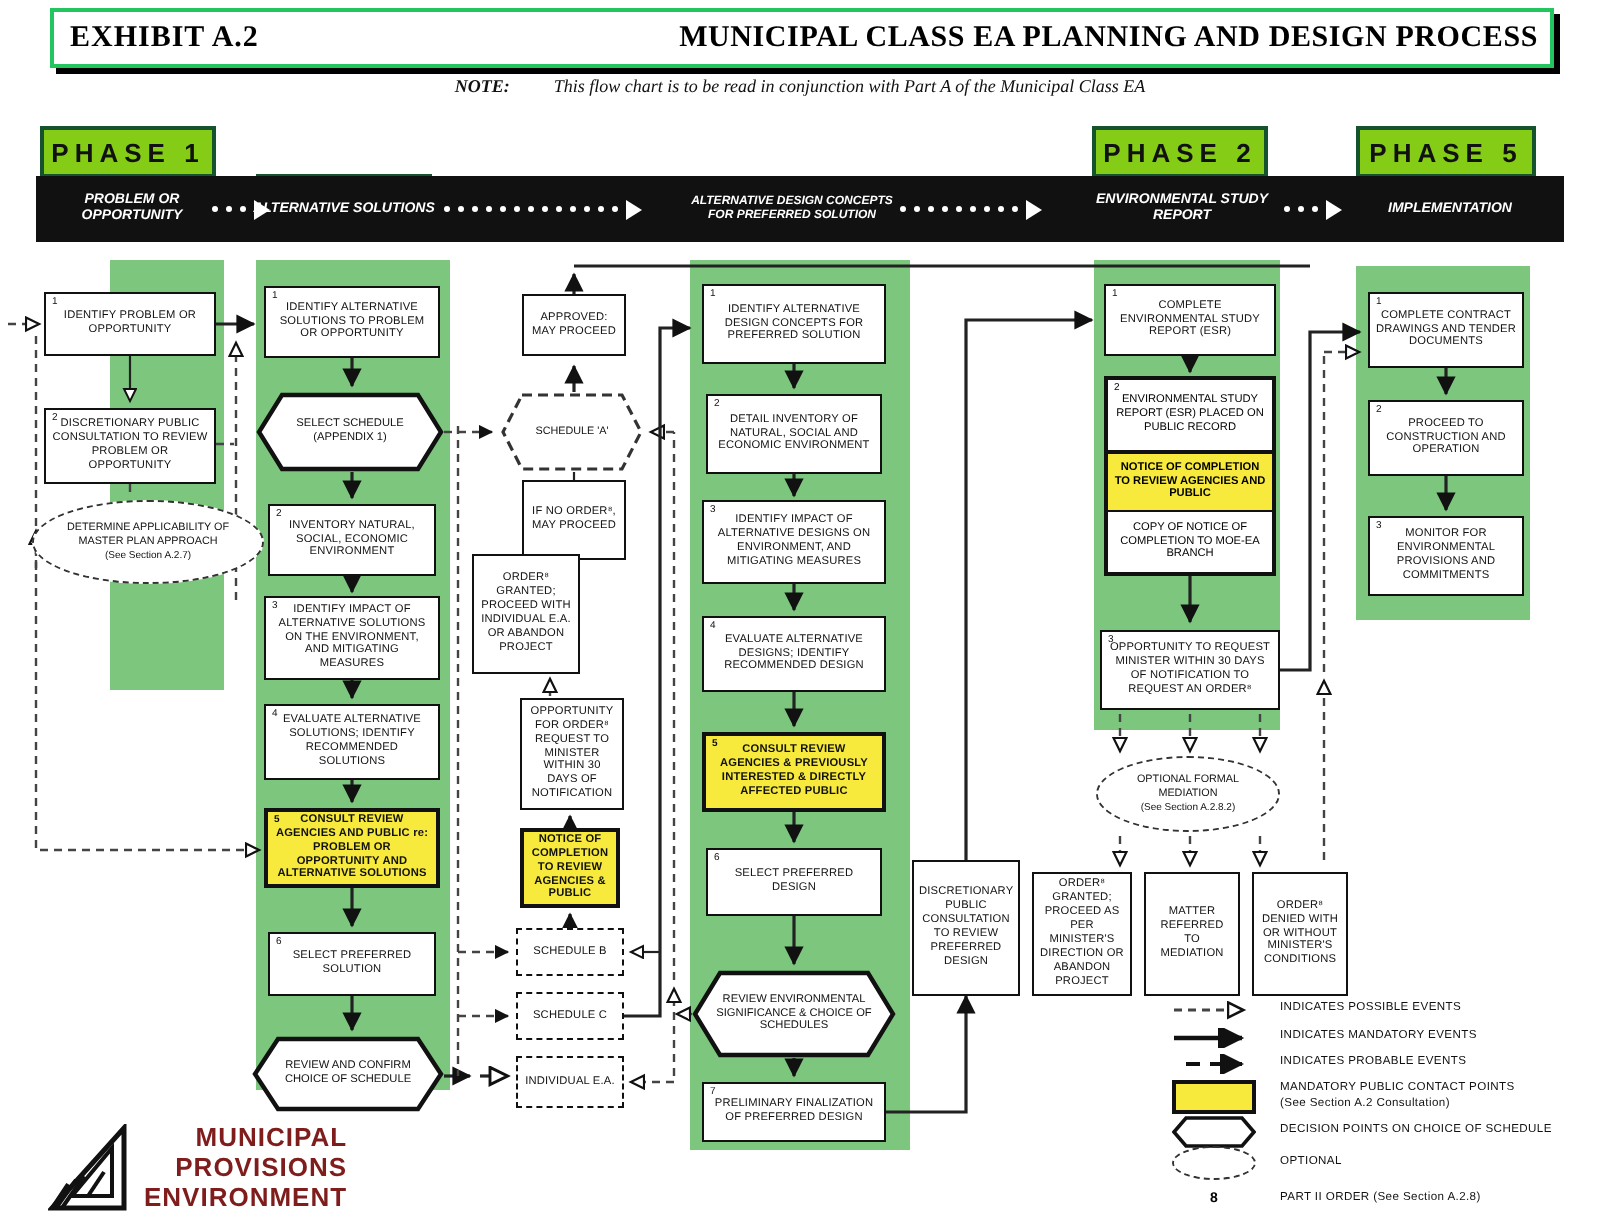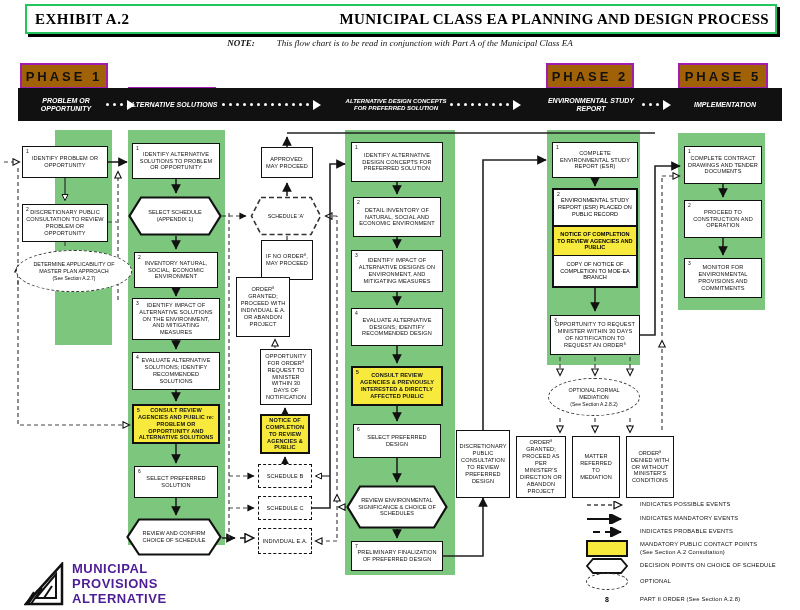--- a/index.html
+++ b/index.html
@@ -8,21 +8,21 @@
   
   .hdrbar{position:absolute;left:25px;top:4px;width:748px;height:26px;background:#fff;
           border:2px solid #22c55e;box-shadow:3px 3px 0 #000;display:flex;align-items:center;
           justify-content:space-between;font-family:"Liberation Serif",serif;font-weight:bold;}
   .hdrbar .ex{font-size:15px;padding-left:8px;letter-spacing:.5px;}
   .hdrbar .ti{font-size:15px;padding-right:6px;letter-spacing:.3px;}
   .note{position:absolute;left:150px;top:38px;width:500px;text-align:center;
         font-family:"Liberation Serif",serif;font-style:italic;font-size:9px;color:#111;}
   .note b{margin-right:22px;}
   
-  .phead{position:absolute;height:22px;background:#a16207;border:2px solid #a21caf;
+  .phead{position:absolute;height:22px;background:#84cc16;border:2px solid #14532d;
          display:flex;align-items:center;justify-content:center;font-weight:bold;
          font-size:13px;letter-spacing:3px;color:#111;}
   
   .band{position:absolute;left:18px;top:88px;width:764px;height:33px;background:#111;}
   .bandlbl{position:absolute;color:#fff;font-style:italic;font-weight:bold;text-align:center;
            font-size:7px;line-height:1.2;top:50%;transform:translateY(-50%);}
   .dots{position:absolute;top:50%;transform:translateY(-50%);display:flex;align-items:center;gap:4px;}
   .dots i{width:3px;height:3px;border-radius:50%;background:#fff;display:block;}
   .dots .arr{width:0;height:0;border-left:8px solid #fff;border-top:5px solid transparent;
              border-bottom:5px solid transparent;}
@@ -58,21 +58,21 @@
   .d{stroke:#444;stroke-width:1.2;fill:none;stroke-dasharray:4 3;}
   
   .leg{position:absolute;z-index:6;display:flex;align-items:center;gap:10px;}
   .leg .txt{font-size:5.8px;letter-spacing:.2px;color:#111;line-height:1.3;}
   .leg .glyph{width:46px;display:flex;justify-content:center;}
   .leg .ybox{width:38px;height:13px;background:#F7EA3C;border:2.5px solid #111;}
   .leg .dell{width:40px;height:15px;border:1.5px dashed #333;border-radius:50%;}
   .leg .eight{font-size:7px;font-weight:bold;width:46px;text-align:center;}
   
   .logo{position:absolute;left:24px;top:562px;display:flex;align-items:center;gap:8px;z-index:6;}
-  .logo .words{font-weight:bold;font-size:13px;line-height:1.15;letter-spacing:.5px;color:#4c1d95;}
+  .logo .words{font-weight:bold;font-size:13px;line-height:1.15;letter-spacing:.5px;color:#7f1d1d;text-align:right;}
 </style>
 </head>
 <body>
 
 <div id="canvas">
 
   <div class="hdrbar">
     <span class="ex">EXHIBIT A.2</span>
     <span class="ti">MUNICIPAL CLASS EA PLANNING AND DESIGN PROCESS</span>
   </div>
@@ -436,17 +436,17 @@
   <div class="logo">
     <svg width="40" height="44" viewBox="0 0 40 44">
       <polygon points="2,42 38,42 38,2" fill="#fff" stroke="#111" stroke-width="2.5"></polygon>
       <polygon points="12,36 32,36 32,12" fill="none" stroke="#111" stroke-width="2"></polygon>
       <path d="M2,42 L10,30 M4,42 L14,28 M7,42 L18,26" stroke="#111" stroke-width="2" fill="none"></path>
       <path d="M20,36 L28,24" stroke="#111" stroke-width="2" fill="none"></path>
     </svg>
     <div class="words">
       <div>MUNICIPAL</div>
       <div>PROVISIONS</div>
-      <div>ALTERNATIVE</div>
+      <div>ENVIRONMENT</div>
     </div>
   </div>
 
 </div>
 
 </body></html>

